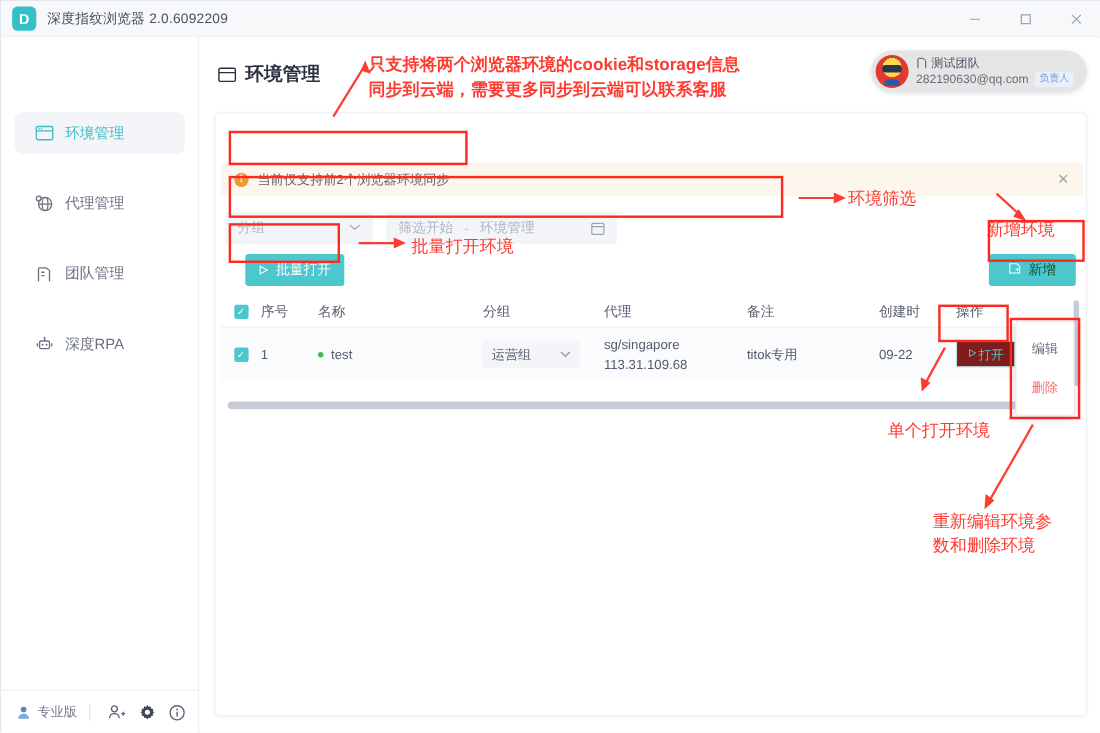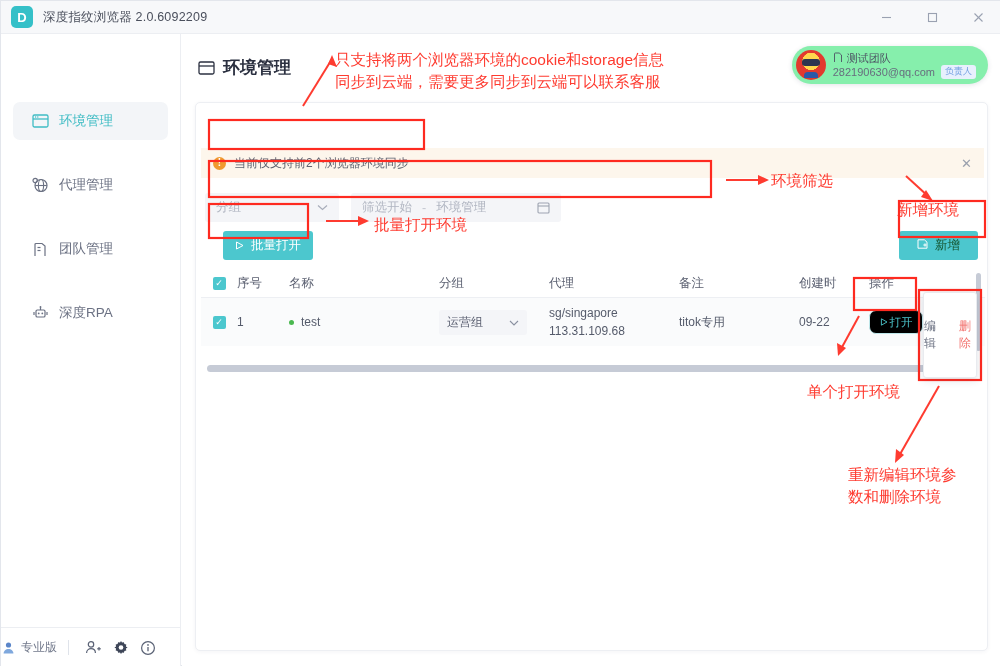--- a/index.html
+++ b/index.html
@@ -50,21 +50,21 @@
     margin: 0 12px 26px 12px; padding-left: 18px; border-radius: 7px;
     color: #6b7183; font-size: 13.5px;
   }
   .side-item.active { background: #f3f5f8; color: #3fbcc4; }
   .side-item .ico { width: 19px; height: 19px; margin-right: 9px; display:flex; align-items:center; justify-content:center;}
   .side-item .ico svg { display:block; }
 
   .sidebar-footer {
     position: absolute; left: 0; bottom: 0; width: 180px; height: 40px;
     border-top: 1px solid #eceef2;
-    display: flex; align-items: center; gap: 0px;
+    display: flex; align-items: center; padding-left: 13px; gap: 0px;
   }
   .sf-pro { display: flex; align-items: center; color: #737a8c; font-size: 12px; }
   .sf-pro .ico { margin-right: 5px; display:flex; }
   .sf-div { width: 1px; height: 15px; background: #dfe3ea; margin: 0 11px; }
   .sf-icon { width: 27px; height: 27px; display: flex; align-items: center; justify-content: center; color: #5a6275; }
 
   
   .main {
     position: absolute; left: 181px; top: 33px; width: 819px; height: 633px;
     background: #ffffff;
@@ -72,21 +72,21 @@
   .page-head {
     position: absolute; left: 16px; top: 22px;
     display: flex; align-items: center; color: #2b3040;
     font-size: 17px; font-weight: bold;
   }
   .page-head .ico { margin-right: 8px; display:flex; }
 
   .user-box {
     position: absolute; right: 13px; top: 12px;
     display: flex; align-items: center;
-    background: #86efac; border-radius: 22px;
+    background: #e5e5e5; border-radius: 22px;
     padding: 4px 12px 4px 4px;
     box-shadow: 0 1px 5px rgba(40,50,80,.13);
   }
   .avatar {
     width: 30px; height: 30px; border-radius: 50%;
     background: radial-gradient(circle at 50% 38%, #ffd84d 0 36%, #e23a2e 37% 100%);
     position: relative; overflow: hidden; flex: none;
   }
   .avatar::before{
     content:""; position:absolute; left:6px; top:9px; width:18px; height:7px;
@@ -182,40 +182,40 @@
   }
   .dot { width: 5px; height: 5px; border-radius: 50%; background: #4ab84f; margin-right: 7px; }
   .group-sel {
     width: 88px; height: 25px; background: #f4f5f8; border-radius: 3px;
     display: flex; align-items: center; justify-content: space-between;
     padding: 0 8px; font-size: 12px; color: #5b6071;
   }
   .proxy-l1 { line-height: 1.5; }
   .proxy-l2 { line-height: 1.5; }
   .btn-open {
-    width: 54px; height: 24px; border: 1px solid #bfe7ea; border-radius: 7px;
-    color: #4cc7ce; font-size: 11.5px; background: #000000;
+    width: 54px; height: 24px; border: 1px solid #bfe7ea; border-radius: 1px;
+    color: #4cc7ce; font-size: 11.5px; background: #7f1d1d;
     display: flex; align-items: center; justify-content: center; gap: 2px;
   }
   .kebab { color: #9aa0ad; font-size: 13px; line-height: .6; letter-spacing: 0; }
   .hscroll {
     position: absolute; left: 11px; top: 262px; width: 744px; height: 7px;
     background: #c6cbd6; border-radius: 4px;
   }
   .vscroll {
     position: absolute; right: 6px; top: 170px; width: 5px; height: 78px;
     background: #c6cbd6; border-radius: 4px;
   }
 
   
   .ctx-menu {
     position: absolute; left: 922px; top: 291px; width: 54px; height: 86px;
     background: #fff; border: 1px solid #e9ebef; border-radius: 3px;
     box-shadow: 0 2px 8px rgba(30,40,70,.14);
-    display: flex; align-items: center; justify-content: center; gap: 18px;
+    display: flex; flex-direction: column; align-items: center; justify-content: center; gap: 18px;
     z-index: 40;
   }
   .ctx-item { font-size: 12px; color: #6c7283; }
   .ctx-item.danger { color: #f2706c; }
 
   
   .anno { position: absolute; color: #fe3b30; pointer-events: none; }
   .anno-txt { font-size: 15.5px; line-height: 1.45; white-space: pre; font-weight: 500; }
   svg.anno-svg { position: absolute; left: 0; top: 0; width: 1000px; height: 666px; pointer-events: none; z-index: 30; }
 </style>
@@ -511,21 +511,21 @@
 
     <rect x="918" y="289" width="62" height="90" fill="none" stroke="#fe2a20" stroke-width="2.2"></rect>
 
     <line x1="858" y1="315" x2="840" y2="348" stroke="#fe3b30" stroke-width="2"></line>
     <polygon points="837,355 836,342 845,347" fill="#fe3b30"></polygon>
 
     <line x1="938" y1="385" x2="898" y2="455" stroke="#fe3b30" stroke-width="2"></line>
     <polygon points="894,462 895,448 903,454" fill="#fe3b30"></polygon>
   </svg>
 
-  <div class="anno anno-txt" style="left:334px; top:48px;">只支持将两个浏览器环境的cookie和storage信息
+  <div class="anno anno-txt" style="left:334px; top:48px;font-weight:bold;">只支持将两个浏览器环境的cookie和storage信息
 同步到云端，需要更多同步到云端可以联系客服</div>
 
   <div class="anno anno-txt" style="left:770px; top:169px;">环境筛选</div>
 
   <div class="anno anno-txt" style="left:896px; top:152px;margin-top:46px;">新增环境</div>
 
   <div class="anno anno-txt" style="left:373px; top:213px;">批量打开环境</div>
 
   <div class="anno anno-txt" style="left:806px; top:380px;">单个打开环境</div>
 

